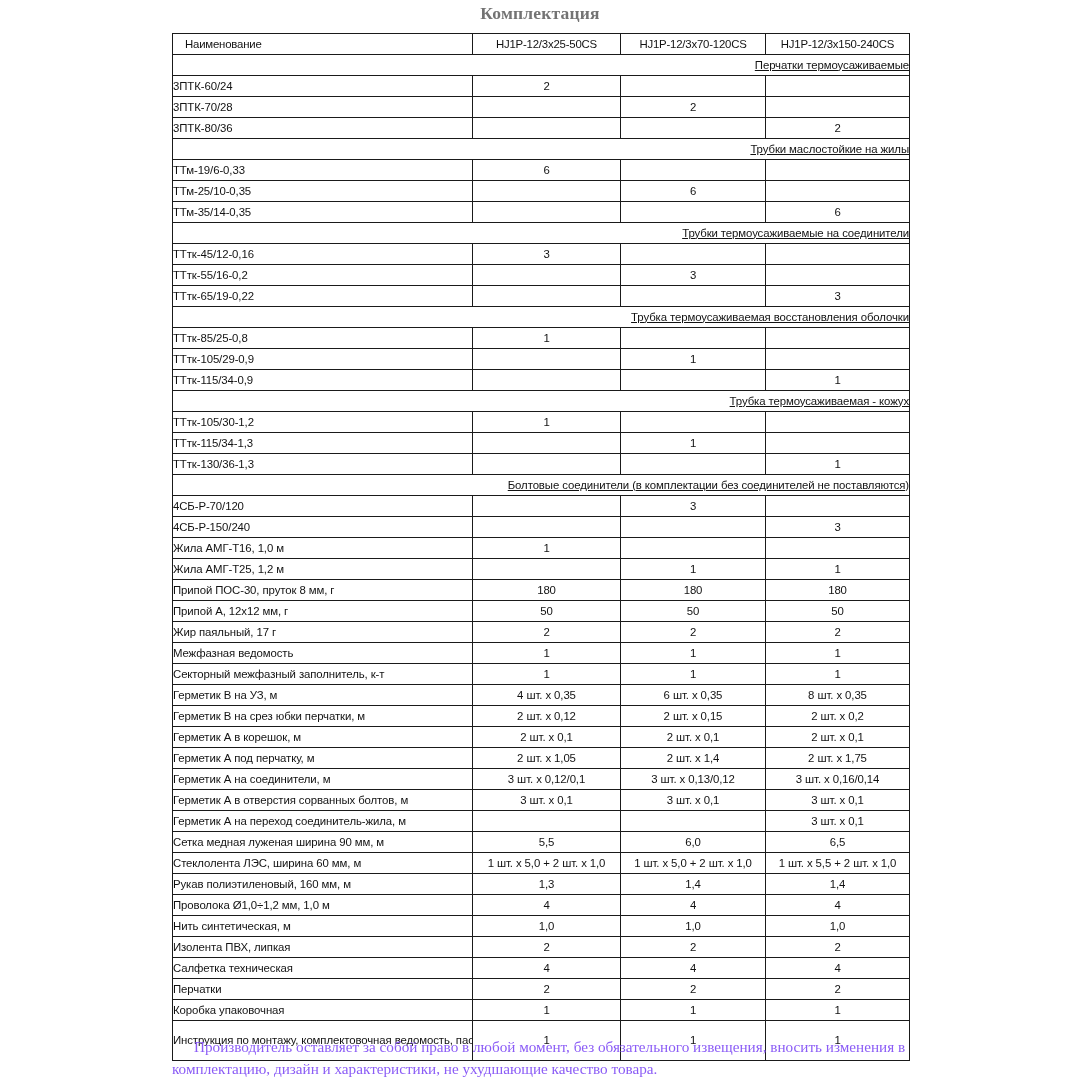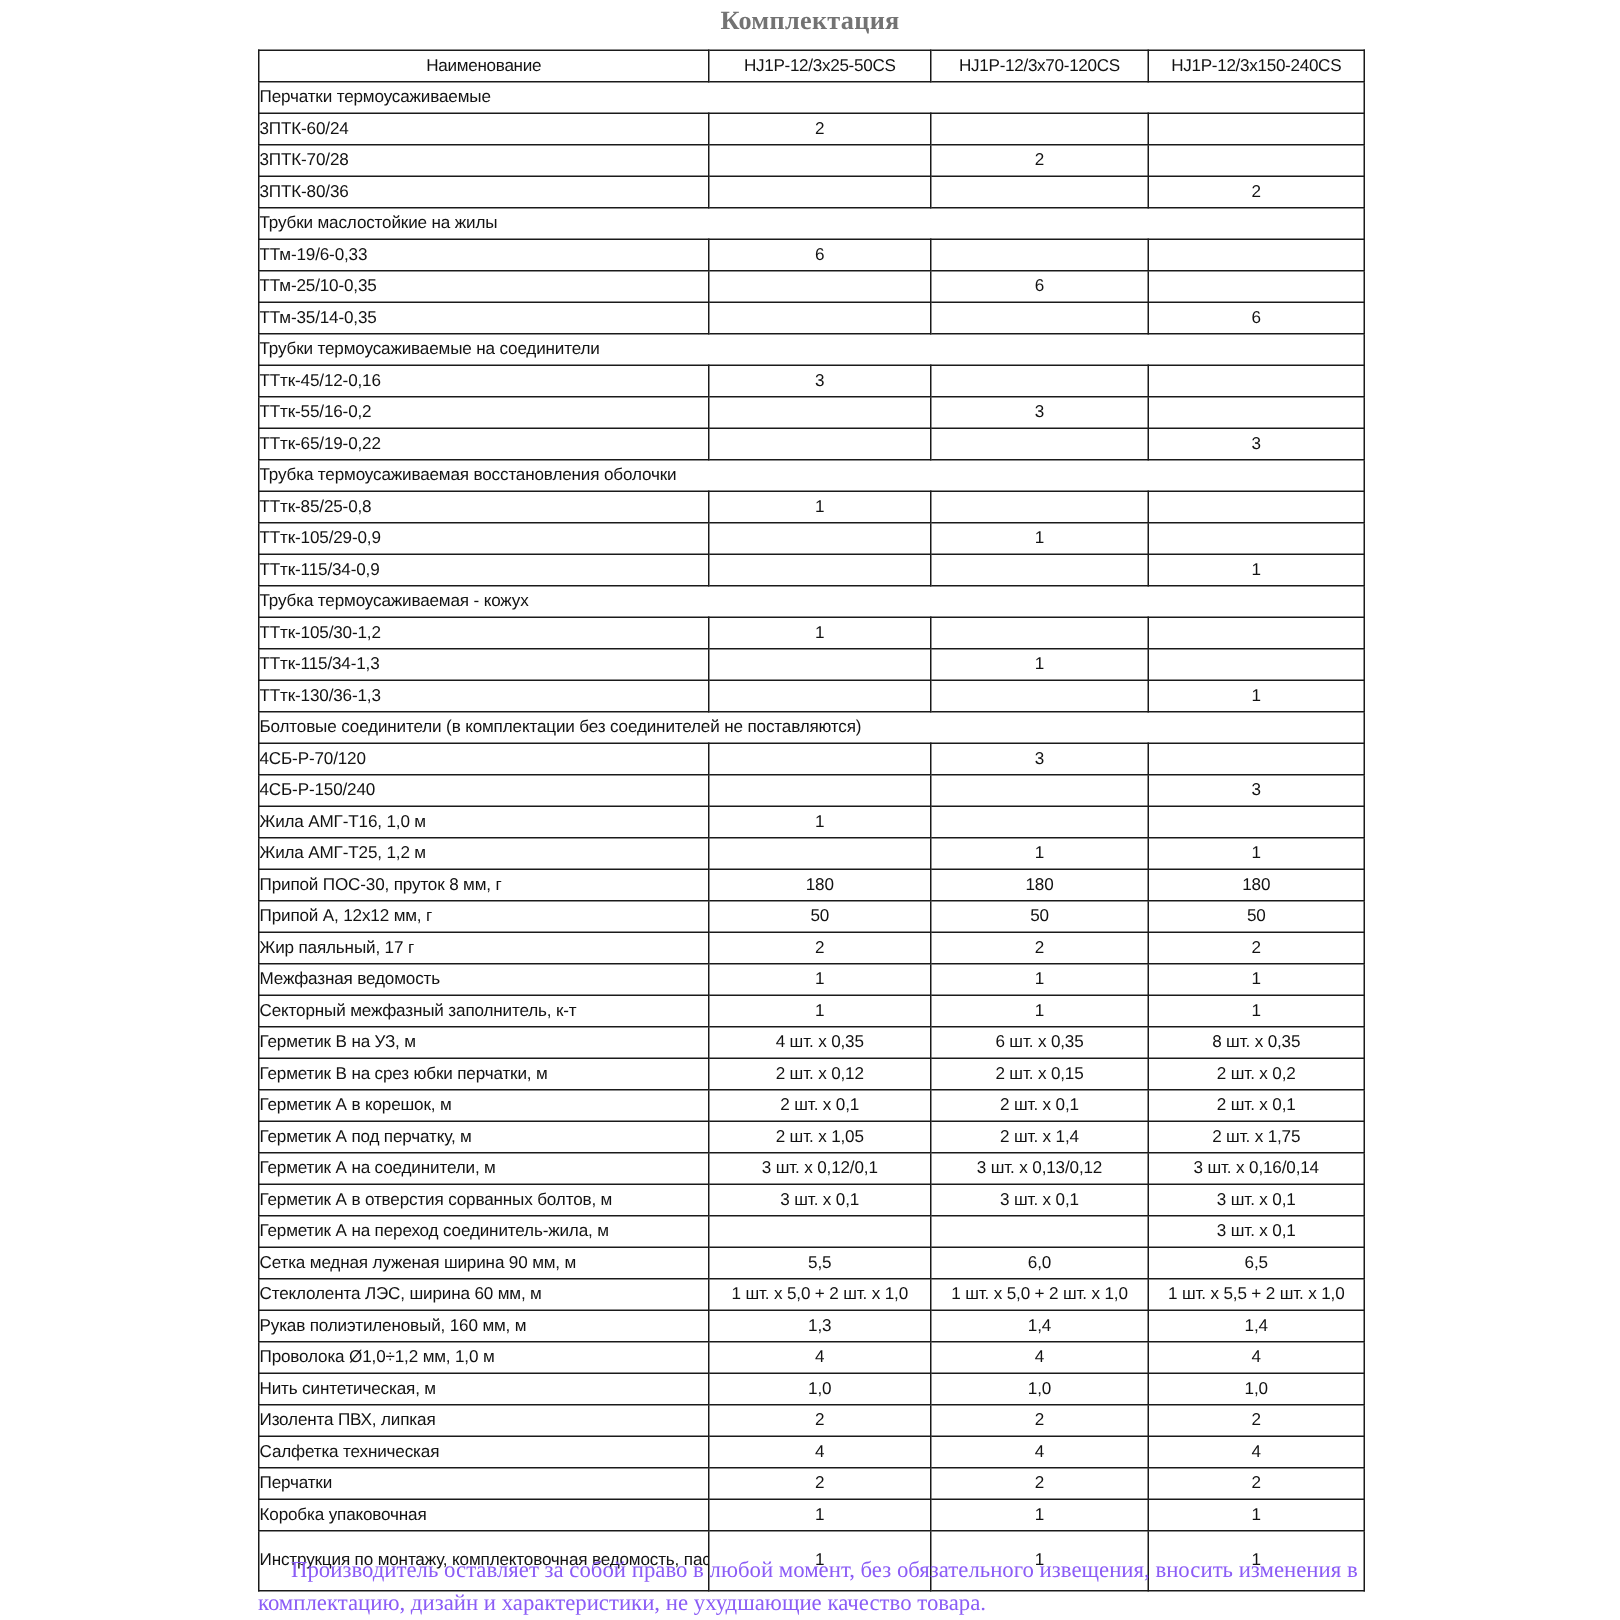--- a/index.html
+++ b/index.html
@@ -65,27 +65,28 @@
   td.name {
     text-align: left;
     padding-left: 5px;
     letter-spacing: -0.1px;
   }
   td.val {
     text-align: center;
     letter-spacing: -0.1px;
   }
   td.section {
-    text-align: left;
+    text-align: right;
     letter-spacing: -0.1px;
+    text-decoration: underline;
   }
   tr.head td {
     letter-spacing: -0.2px;
   }
-  tr.head td.name { text-align: center; padding-left: 0; }
+  tr.head td.name { padding-left: 12px; }
 
   td.name-2line {
     white-space: normal;
     line-height: 1.38;
     padding-top: 2px;
     padding-bottom: 2px;
   }
   tr.tall td { height: 39px; }
 
   .footer {

